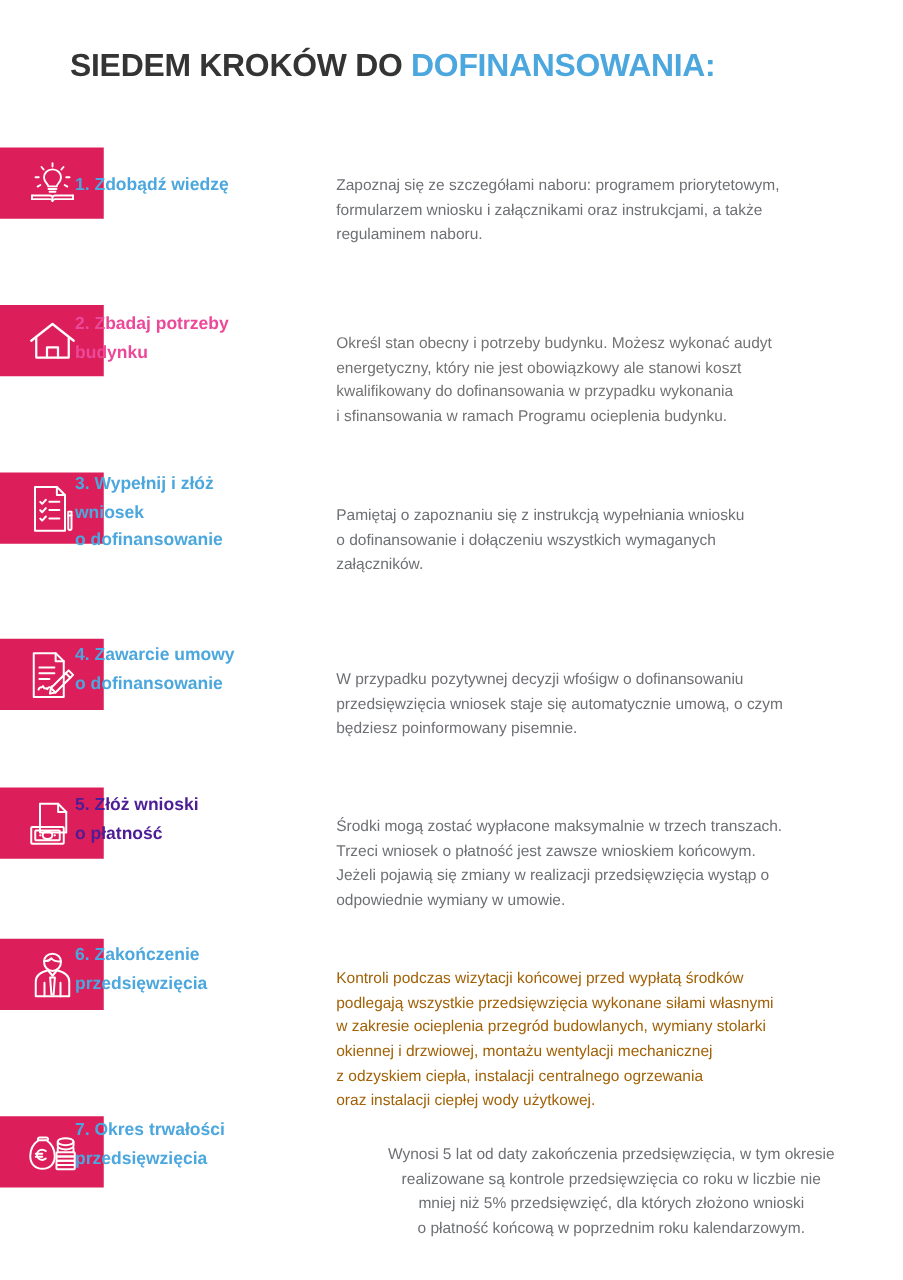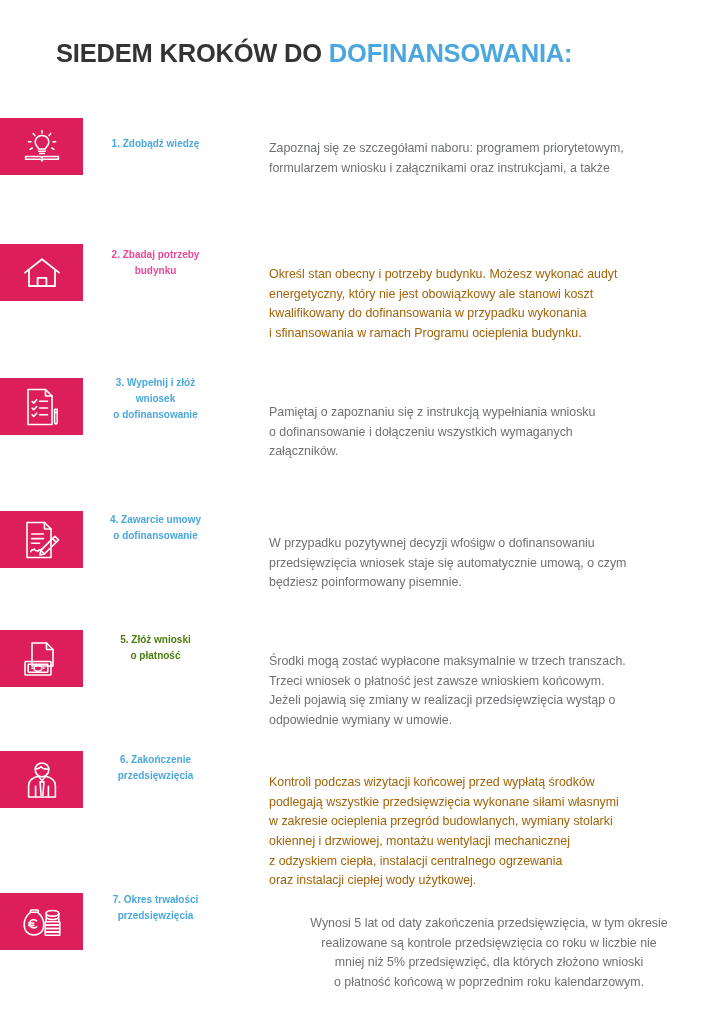--- a/index.html
+++ b/index.html
@@ -63,23 +63,23 @@
     align-items: center;
     justify-content: center;
   }
   .badge svg { display: block; }
 
   
   .step-head {
     position: absolute;
     left: 60px;
     width: 191px;
-    text-align: center;
+    text-align: left;
     color: #4BA7DD;
-    font-size: 10px;
+    font-size: 14px;
     font-weight: bold;
     line-height: 1.62;
     font-family: "Liberation Sans", sans-serif;
   }
 
   
   .step-body {
     position: absolute;
     left: 269px;
     width: 440px;
@@ -115,37 +115,38 @@
       <path d="M3.6 28.4v2.9M36.4 28.4v2.9M20 30v2.9"></path>
     </svg>
           </span>
         </div>
         <div class="step-head" style="top: 33px; color: rgb(75, 167, 221);">
           <div>1. Zdobądź wiedzę</div>
         </div>
         <div class="step-body" style="top: 16px; color: rgb(110, 112, 116);">
           <span class="ln">Zapoznaj się ze szczegółami naboru: programem priorytetowym,</span>
           <span class="ln">formularzem wniosku i załącznikami oraz instrukcjami, a także</span>
+          <span class="ln">regulaminem naboru.</span>
         </div>
       </div>
       <div class="step">
         <div class="badge" style="top: 141px; background: rgb(220, 30, 90);">
           <span>
     <svg width="40" height="34" viewBox="0 0 40 34" fill="none" stroke="#fff" stroke-width="1.8" stroke-linejoin="round" stroke-linecap="round">
       <path d="M3 16.6 20 3.2l17 13.4"></path>
       <path d="M7 14.2V30h26V14.2"></path>
       <path d="M15.6 30v-8.2h8.8V30"></path>
     </svg>
           </span>
         </div>
         <div class="step-head" style="top: 144px; color: #ec4899;">
           <div>2. Zbadaj potrzeby</div>
           <div>budynku</div>
         </div>
-        <div class="step-body" style="top: 142px; color: #a16207;">
+        <div class="step-body" style="top: 142px; color: #737373;">
           <span class="ln">Określ stan obecny i potrzeby budynku. Możesz wykonać audyt</span>
           <span class="ln">energetyczny, który nie jest obowiązkowy ale stanowi koszt</span>
           <span class="ln">kwalifikowany do dofinansowania w przypadku wykonania</span>
           <span class="ln">i sfinansowania w ramach Programu ocieplenia budynku.</span>
         </div>
       </div>
       <div class="step">
         <div class="badge" style="top: 275px; background: rgb(220, 30, 90);">
           <span>
     <svg width="34" height="40" viewBox="0 0 34 40" fill="none" stroke="#fff" stroke-width="1.6" stroke-linejoin="round" stroke-linecap="round">
@@ -200,21 +201,21 @@
       <path d="M10 3h14.5L31 9.5V26H10z"></path>
       <path d="M24.5 3v6.5H31"></path>
       <rect x="3" y="21.5" width="26" height="13.5" rx="0.8"></rect>
       <rect x="6.2" y="24.3" width="19.6" height="7.9" rx="0.6"></rect>
       <ellipse cx="16" cy="28.2" rx="3.9" ry="3"></ellipse>
       <circle cx="10.2" cy="28.2" r="0.9" fill="#fff" stroke="none"></circle>
       <circle cx="21.8" cy="28.2" r="0.9" fill="#fff" stroke="none"></circle>
     </svg>
           </span>
         </div>
-        <div class="step-head" style="top: 529px; color: #4d7c0f;">
+        <div class="step-head" style="top: 529px; color: #4c1d95;">
           <div>5. Złóż wnioski</div>
           <div>o płatność</div>
         </div>
         <div class="step-body" style="top: 529px; color: rgb(110, 112, 116);">
           <span class="ln">Środki mogą zostać wypłacone maksymalnie w trzech transzach.</span>
           <span class="ln">Trzeci wniosek o płatność jest zawsze wnioskiem końcowym.</span>
           <span class="ln">Jeżeli pojawią się zmiany w realizacji przedsięwzięcia wystąp o</span>
           <span class="ln">odpowiednie wymiany w umowie.</span>
         </div>
       </div>

